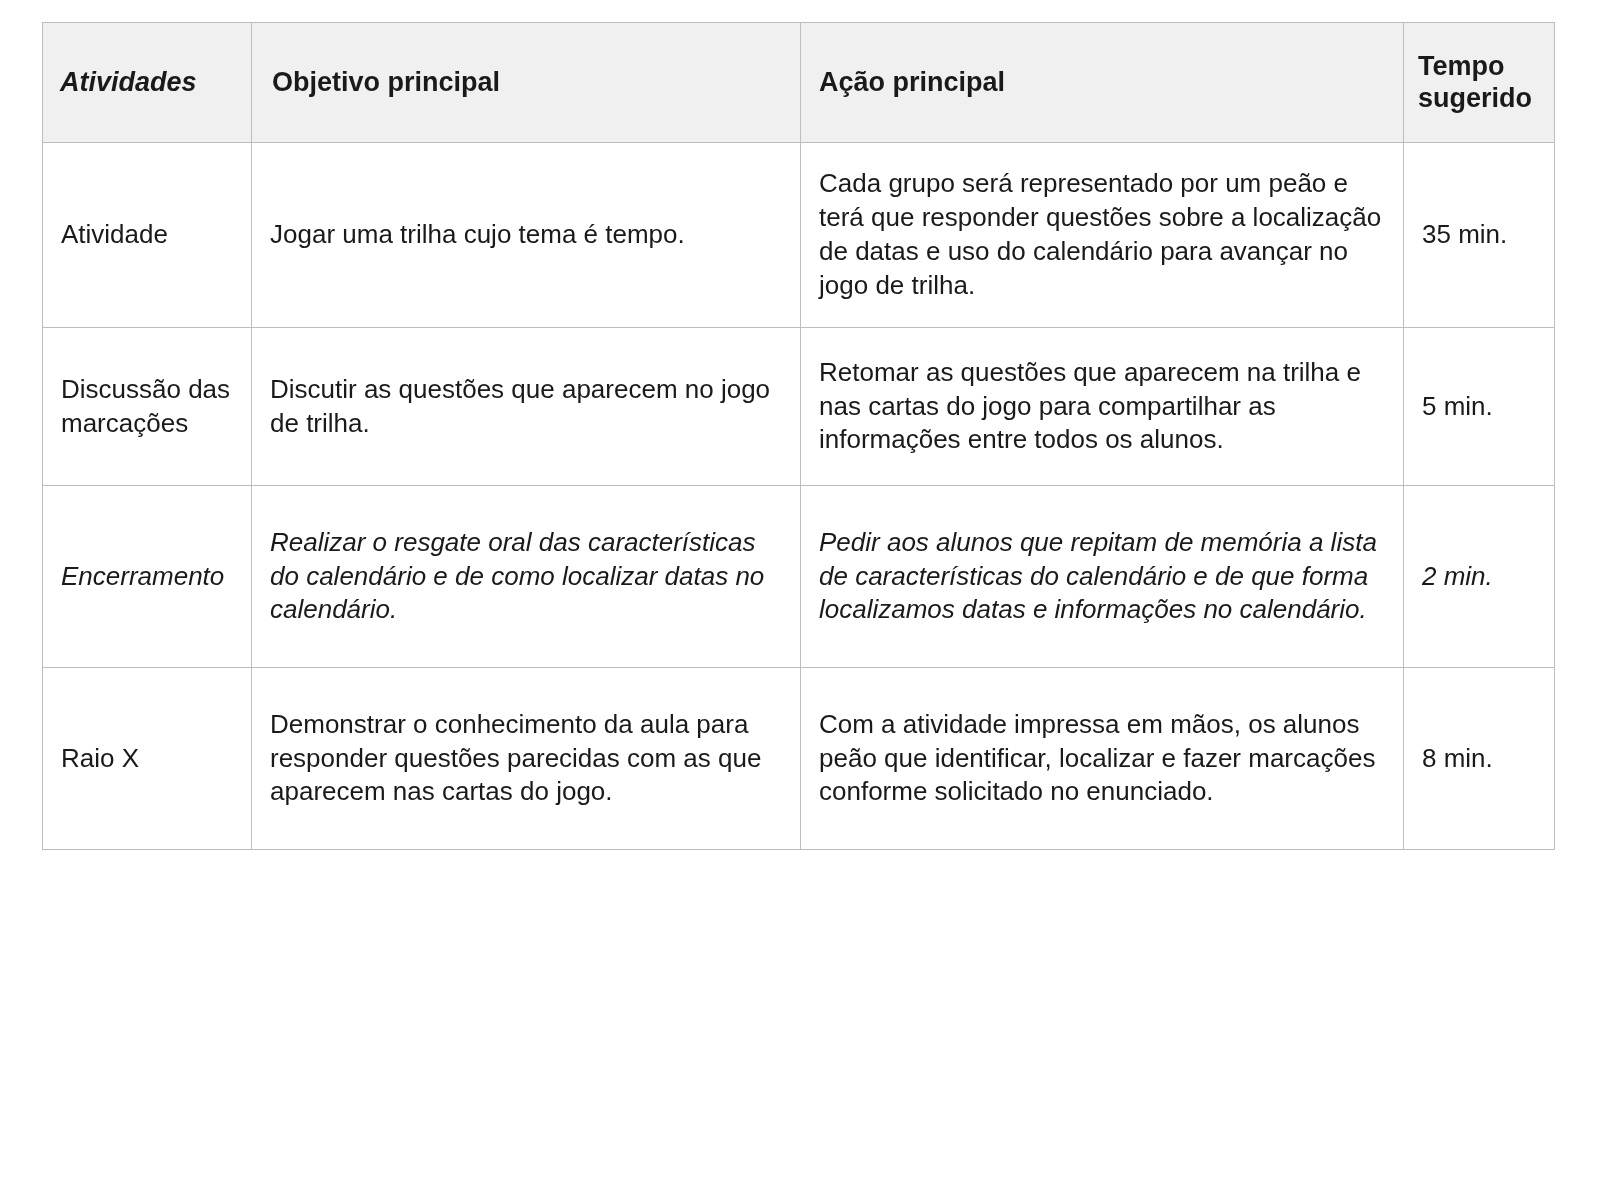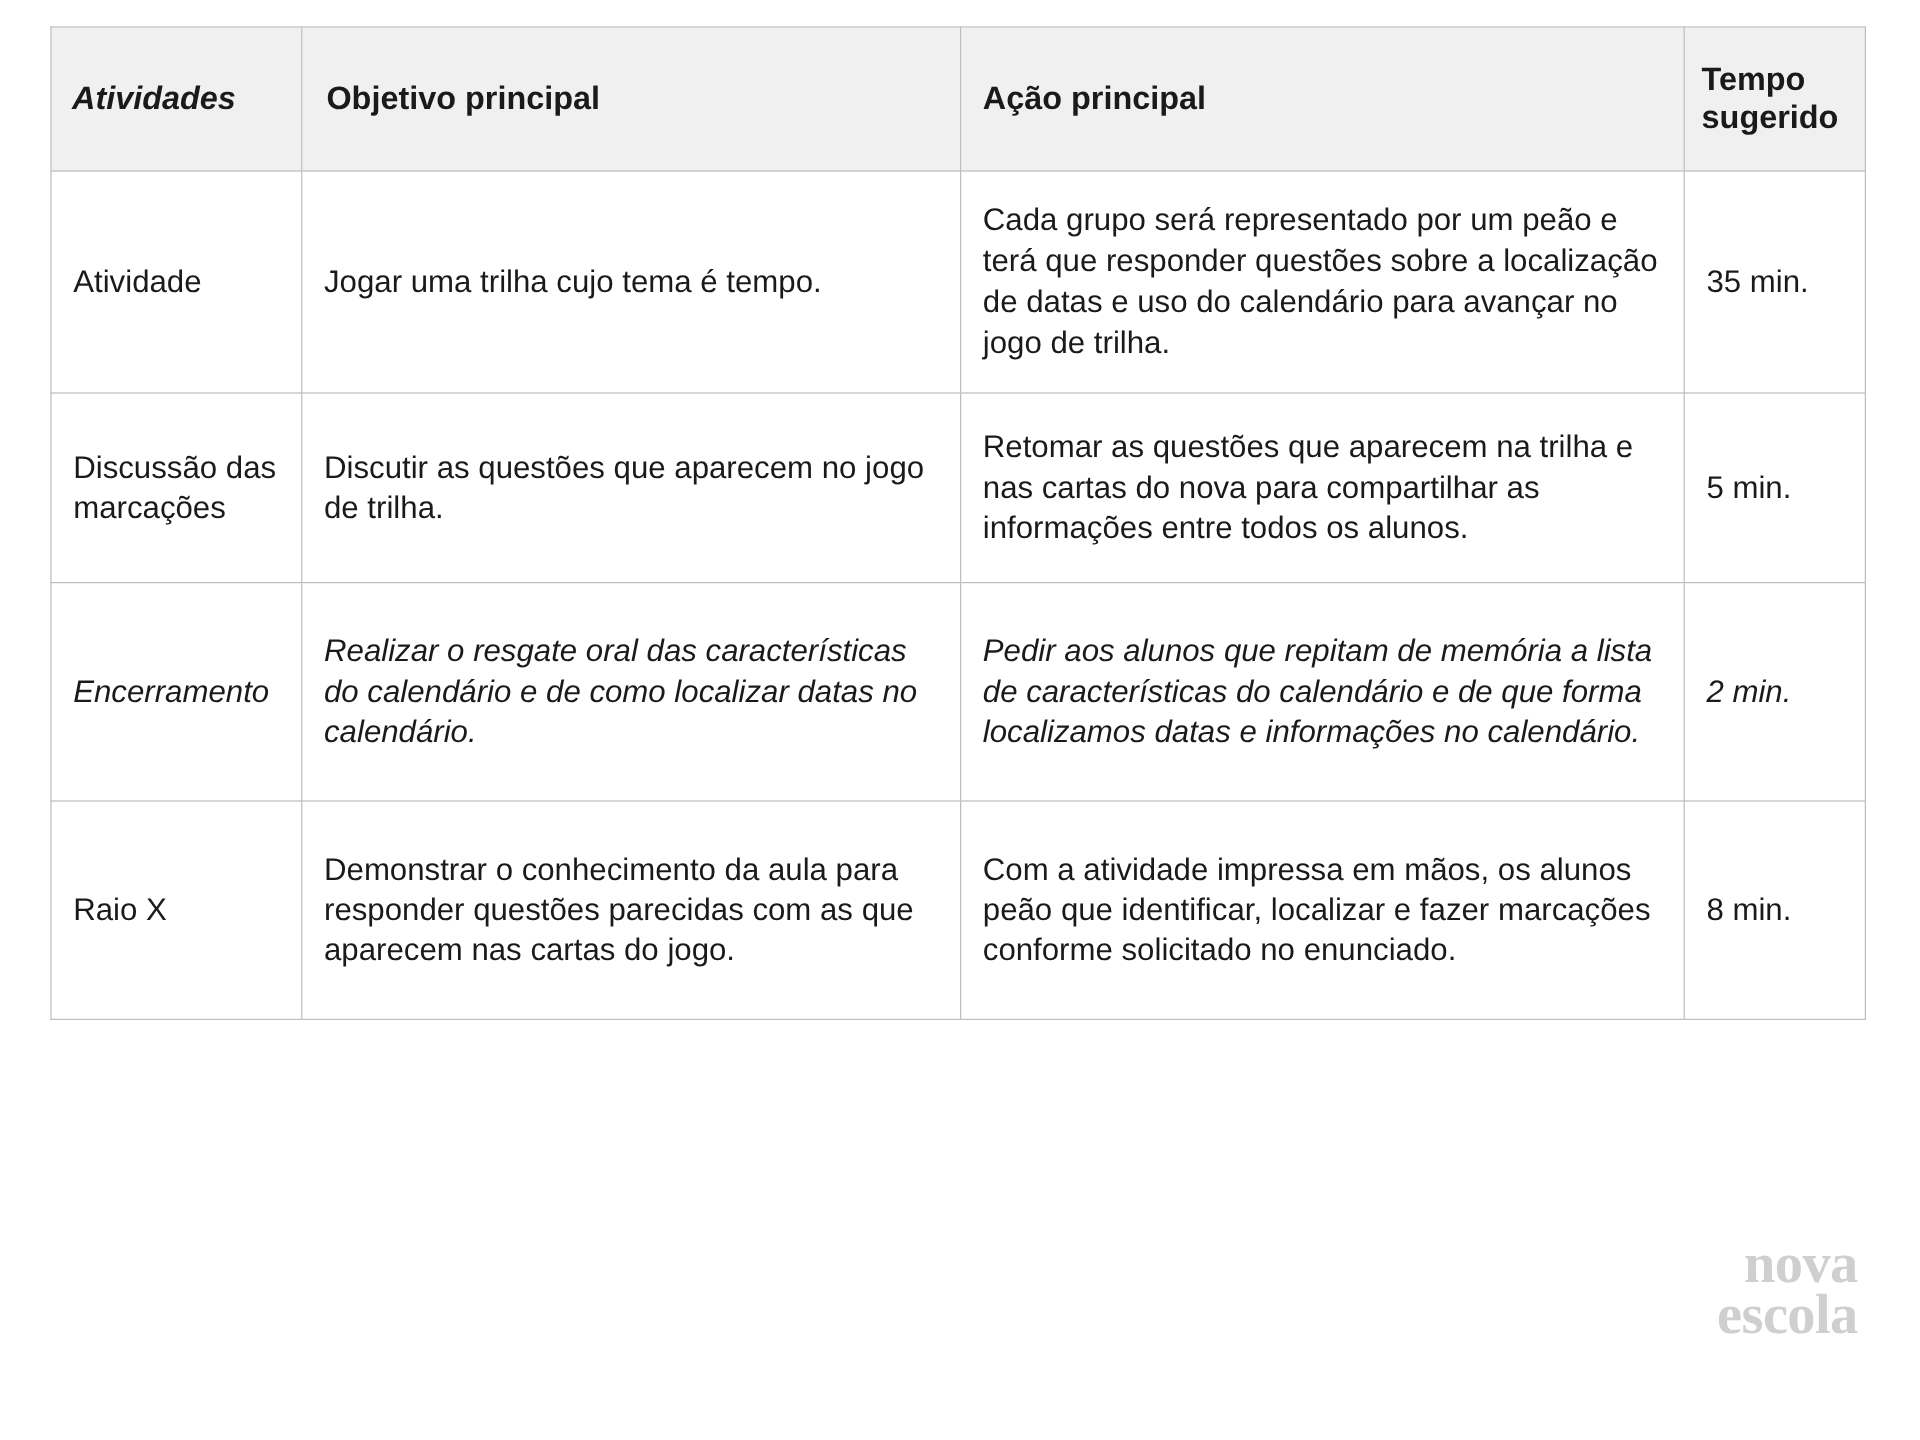--- a/index.html
+++ b/index.html
@@ -130,36 +130,32 @@
     <tbody>
       <tr class="r1">
         <td class="col-atividade">Atividade</td>
         <td class="col-objetivo">Jogar uma trilha cujo tema é tempo.</td>
         <td class="col-acao">Cada grupo será representado por um peão e terá que responder questões sobre a localização de datas e uso do calendário para avançar no jogo de trilha.</td>
         <td class="col-tempo">35 min.</td>
       </tr>
       <tr class="r2">
         <td class="col-atividade">Discussão das marcações</td>
         <td class="col-objetivo">Discutir as questões que aparecem no jogo de trilha.</td>
-        <td class="col-acao">Retomar as questões que aparecem na trilha e nas cartas do nova para compartilhar as informações entre todos os alunos.</td>
+        <td class="col-acao">Retomar as questões que aparecem na trilha e nas cartas do jogo para compartilhar as informações entre todos os alunos.</td>
         <td class="col-tempo">5 min.</td>
       </tr>
       <tr class="r3">
         <td class="col-atividade">Encerramento</td>
         <td class="col-objetivo">Realizar o resgate oral das características do calendário e de como localizar datas no calendário.</td>
         <td class="col-acao">Pedir aos alunos que repitam de memória a lista de características do calendário e de que forma localizamos datas e informações no calendário.</td>
         <td class="col-tempo">2 min.</td>
       </tr>
       <tr class="r4">
         <td class="col-atividade">Raio X</td>
         <td class="col-objetivo">Demonstrar  o conhecimento da aula para responder questões parecidas com as que aparecem nas cartas do jogo.</td>
         <td class="col-acao">Com a atividade impressa em mãos, os alunos peão que identificar, localizar e fazer marcações conforme solicitado no enunciado.</td>
         <td class="col-tempo">8 min.</td>
       </tr>
     </tbody>
   </table>
 
-  <div class="logo">
-    <span class="logo-line">nova</span>
-    <span class="logo-line">escola</span>
-  </div>
 
 </div>
 
 </body></html>

